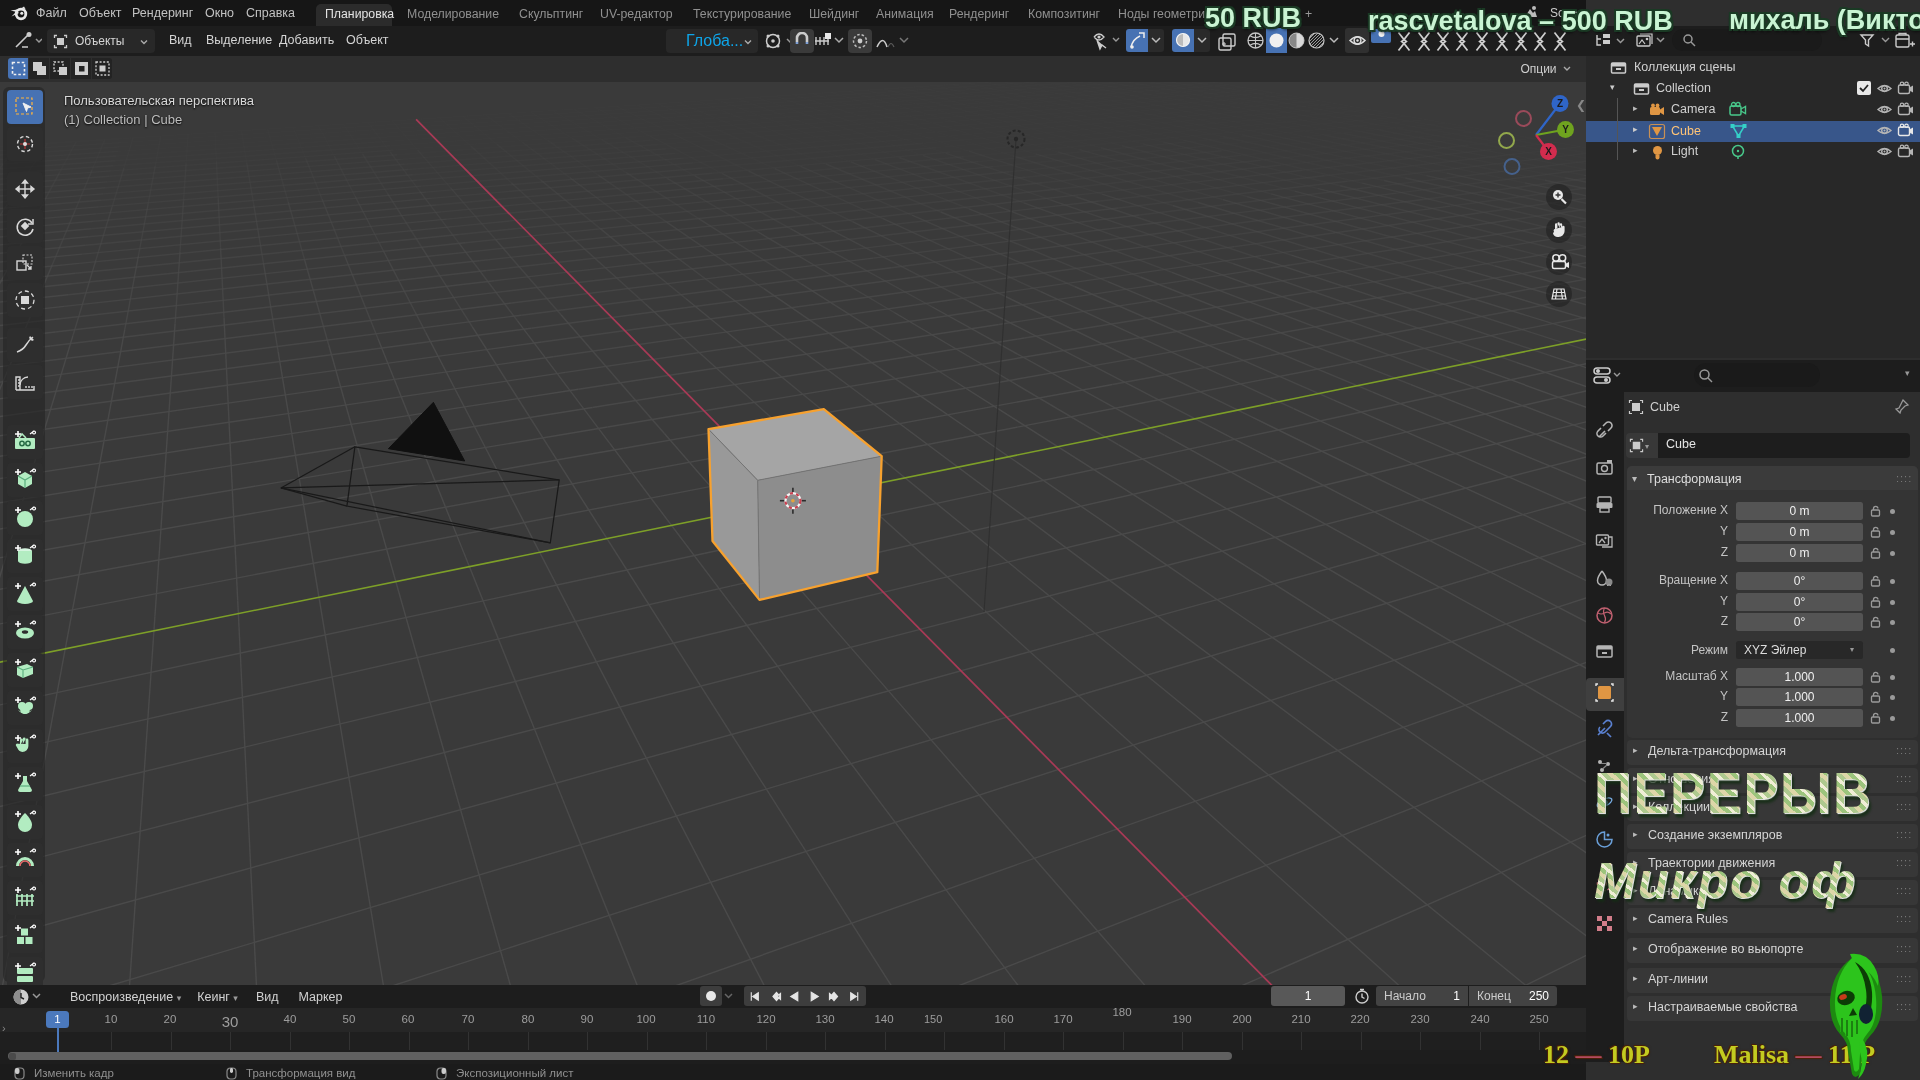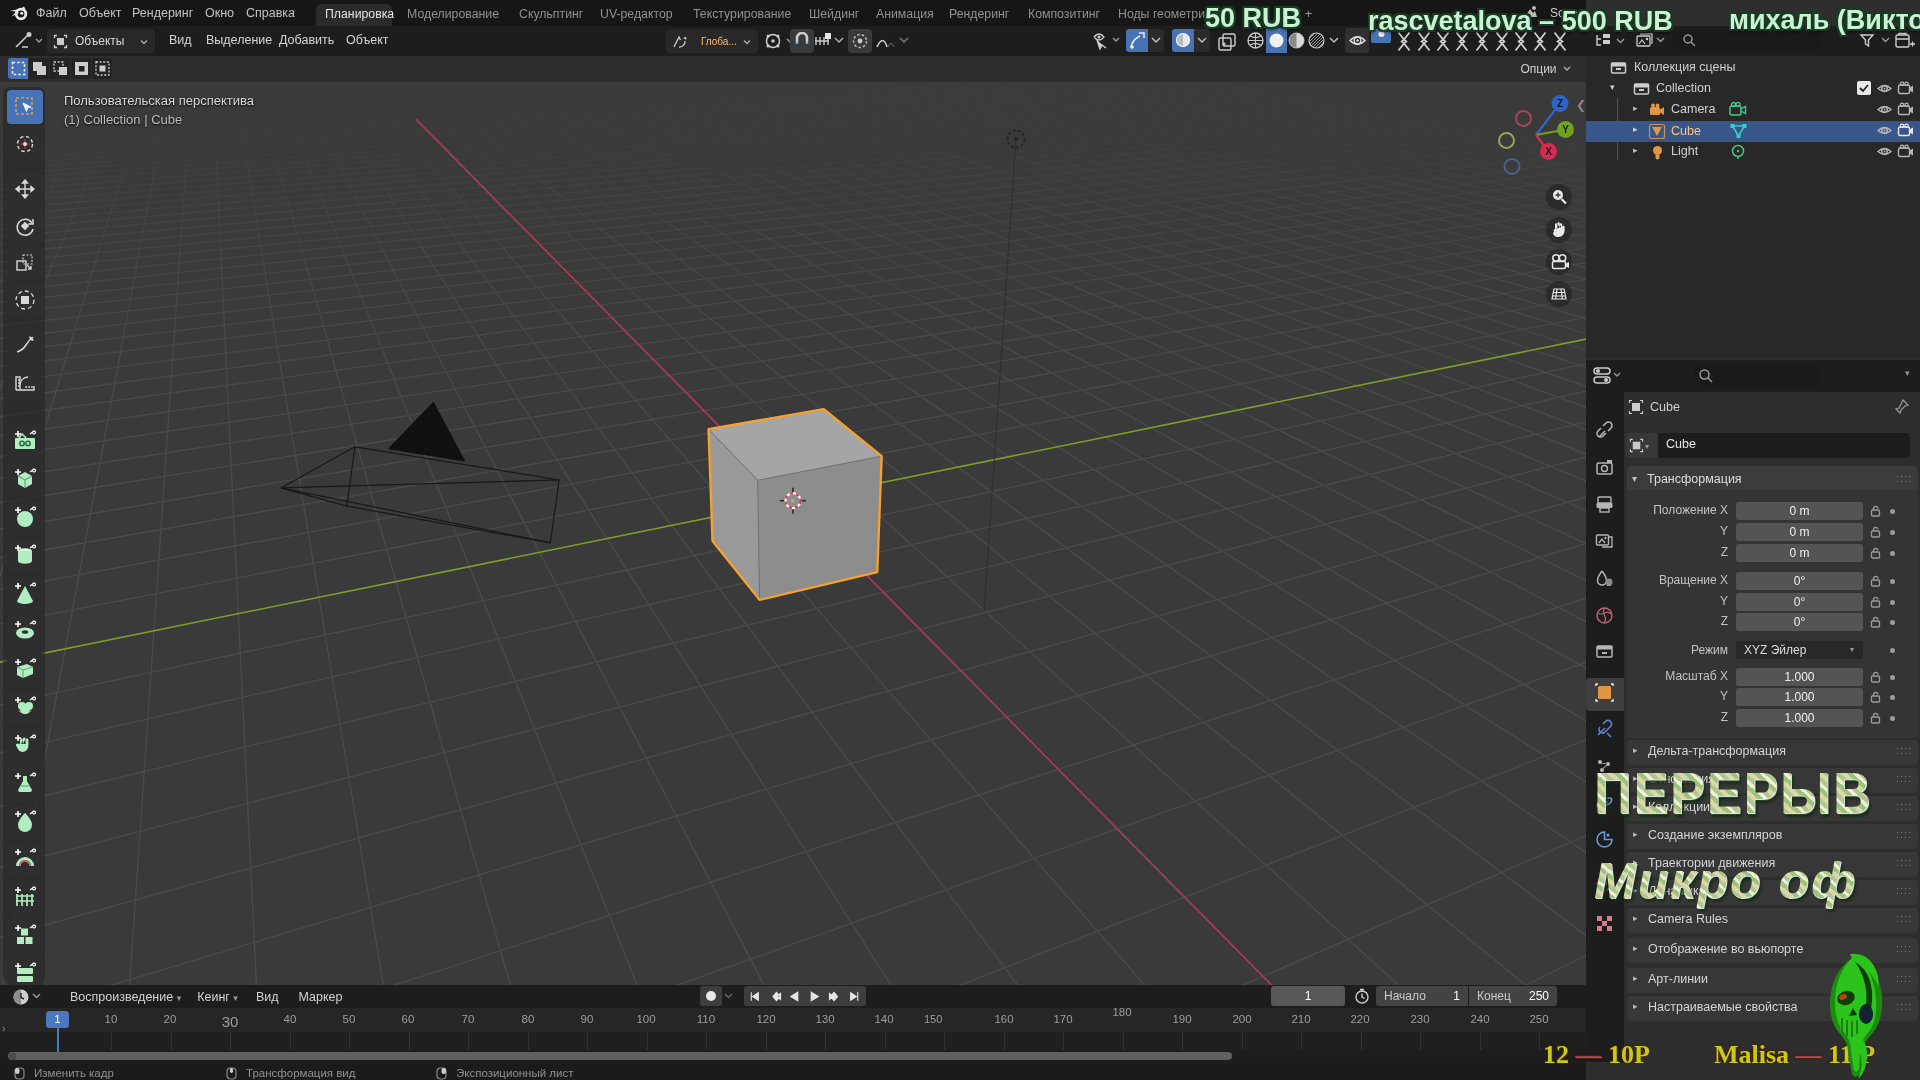--- a/index.html
+++ b/index.html
@@ -86,21 +86,21 @@
 <span class="abs hm" style="left:169px">Вид</span>
 <span class="abs hm" style="left:206px">Выделение</span>
 <span class="abs hm" style="left:279px">Добавить</span>
 <span class="abs hm" style="left:346px">Объект</span>
 <div class="abs" style="left:666px;top:29px;width:92px;height:24px;background:#282828;border-radius:4px;display:flex;align-items:center;padding:0 6px">
 <svg width="15" height="15" viewBox="0 0 15 15">
       <path d="M2 13 L7 3 l1.5 3" stroke="#ccc" stroke-width="1.3" fill="none"></path>
       <path d="M7 13 a5.5 5.5 0 0 0 6 -6" stroke="#ccc" stroke-width="1.3" fill="none"></path>
       <path d="M11.5 4.5 l2-1 l0.5 2" stroke="#ccc" stroke-width="1.2" fill="none"></path>
     </svg>
-<span style="color:#fdba74;font-size:10px;margin-left:14px">Глоба...</span>
+<span style="color:#0ea5e9;font-size:16px;margin-left:14px">Глоба...</span>
 <span style="margin-left:auto"><svg width="10" height="8" viewBox="0 0 10 8">
         <path d="M2 2.5 l3 3 l3-3" stroke="#aaa" stroke-width="1.4" fill="none"></path>
       </svg></span>
 </div>
 <svg class="abs" style="left:763px;top:31px" width="34" height="20" viewBox="0 0 34 20">
     <circle cx="10" cy="10" r="6.5" fill="none" stroke="#ccc" stroke-width="1.5"></circle>
     <circle cx="10" cy="10" r="1.8" fill="#ccc"></circle>
     <circle cx="5" cy="5" r="1.5" fill="#ccc"></circle>
     <circle cx="15" cy="5" r="1.5" fill="#ccc"></circle>
     <circle cx="5" cy="15" r="1.5" fill="#ccc"></circle>

